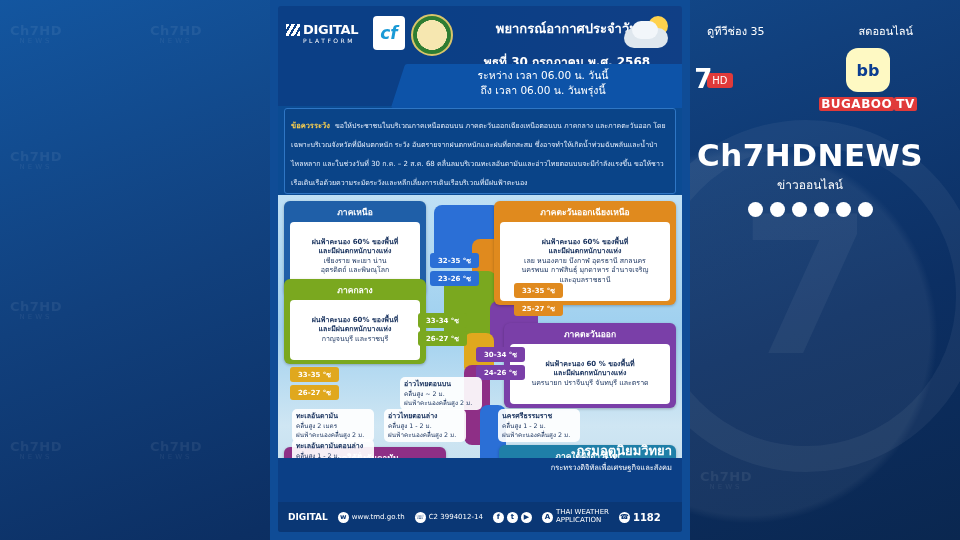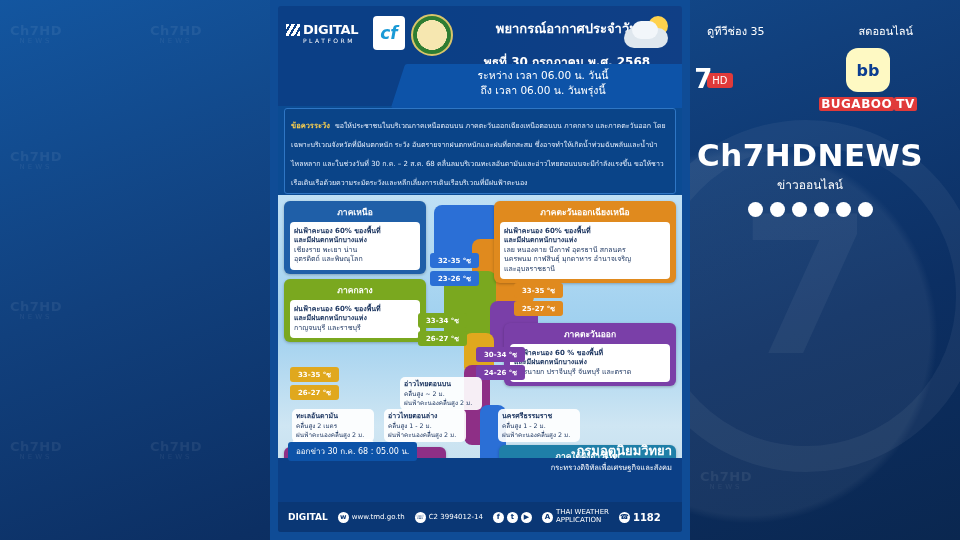--- a/index.html
+++ b/index.html
@@ -88,21 +88,21 @@
   .warnbox .wtitle{color:#ffd24d;font-size:7.5px;font-weight:bold;display:inline;}
   .warnbox .wtext{color:#eaf2ff;font-size:7px;line-height:1.45;display:inline;}
 
   .mapzone{position:relative;height:330px;margin-top:1px;}
   .mapbg{position:absolute;inset:0;background:linear-gradient(#bfe0f5 0%,#9fd0ef 40%,#cfe6f3 70%,#bcd9ea 100%);}
   .thai{position:absolute;left:150px;top:10px;width:120px;height:300px;}
   .tpiece{position:absolute;border-radius:8px;}
 
   .card{position:absolute;border-radius:6px;padding:4px 6px;color:#fff;box-shadow:0 1px 3px rgba(0,0,0,.25);}
   .card .ct{font-size:8.5px;font-weight:bold;text-align:center;}
-  .card .cb{background:#fff;color:#16305c;border-radius:4px;margin-top:3px;padding:5px 4px;font-size:7px;line-height:1.35;text-align:left;}
+  .card .cb{background:#fff;color:#16305c;border-radius:4px;margin-top:3px;padding:16px 4px;font-size:7px;line-height:1.35;text-align:center;}
 
   .tchip{position:absolute;border-radius:3px;font-size:7px;font-weight:bold;color:#fff;padding:2px 8px;text-align:right;}
 
   .seabox{position:absolute;border-radius:5px;background:rgba(255,255,255,.92);color:#16305c;
     font-size:6.3px;line-height:1.35;padding:3px 4px;width:74px;}
   .seabox b{font-size:7px;display:block;margin-bottom:1px;}
 
   .footer{position:absolute;left:0;right:0;bottom:0;height:74px;background:#0b3f86;}
   .fdate{position:absolute;left:10px;top:-16px;background:#0d53a8;color:#fff;font-size:8px;
     padding:3px 8px;border-radius:3px;}
@@ -270,21 +270,20 @@
 ฝนฟ้าคะนองคลื่นสูง 2 ม.</span>
     </div>
     <div class="seabox" style="left:220px;top:214px">
       <b>นครศรีธรรมราช</b>
       <span style="white-space:pre-line">คลื่นสูง 1 - 2 ม.
 ฝนฟ้าคะนองคลื่นสูง 2 ม.</span>
     </div>
   </div>
 
   <div class="footer">
-    <div class="fdate">ออกข่าว 30 ก.ค. 68 : 05.00 น.</div>
     <div class="forg">
       <div class="o1">กรมอุตุนิยมวิทยา</div>
       <div class="o2">กระทรวงดิจิทัลเพื่อเศรษฐกิจและสังคม</div>
     </div>
     <div class="fbar">
       <span class="fdp">DIGITAL</span>
       <span class="fitem">
         <span class="fic">w</span>
         <span>www.tmd.go.th</span>
       </span>

